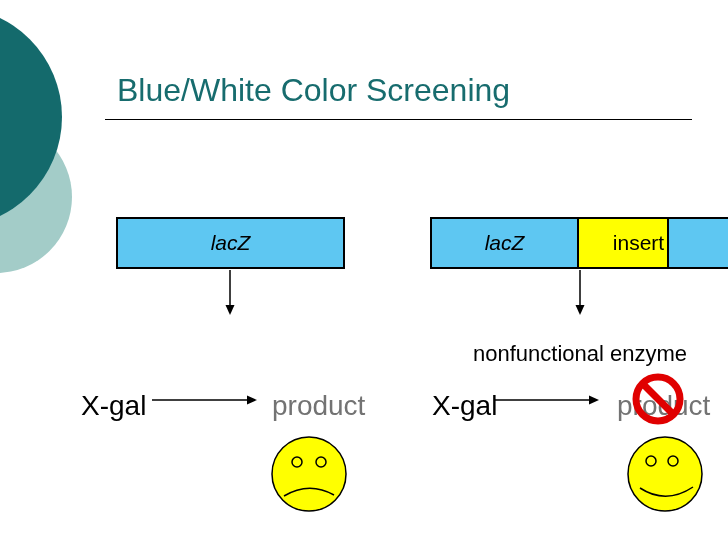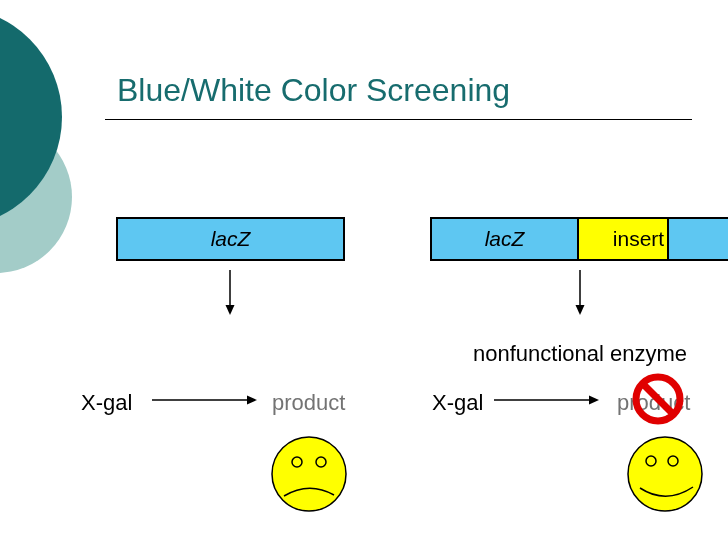--- a/index.html
+++ b/index.html
@@ -22,39 +22,39 @@
   .title{
     position:absolute;left:117px;top:72px;font-size:32px;color:#176c6e;
     white-space:nowrap;z-index:3;
   }
   .title-rule{
     position:absolute;left:105px;top:119px;width:587px;height:0;
     border-top:1px solid #000;z-index:3;
   }
   
   .bar{
-    position:absolute;top:217px;height:44px;border:2px solid #000;
+    position:absolute;top:217px;height:52px;border:2px solid #000;
     box-sizing:border-box;display:flex;align-items:center;z-index:3;
   }
   .bar-left{left:116px;width:229px;background:#5ec7f2;justify-content:center;}
   .bar-right{left:430px;width:302px;background:#5ec7f2;}
   .seg{height:100%;display:flex;align-items:center;justify-content:center;box-sizing:border-box;}
   .seg-gene{width:145px;background:#5ec7f2;}
   .seg-insert{width:92px;background:#ffff00;border-left:2px solid #000;border-right:2px solid #000;}
   .seg-tail{flex:1;background:#5ec7f2;}
   .gene-label{font-style:italic;font-size:21px;color:#000;}
   .insert-label{font-size:21px;color:#000;margin-left:31px;}
   
   .enzyme-label{
     position:absolute;top:341px;width:340px;text-align:center;
     font-size:22px;color:#000;z-index:3;white-space:nowrap;
   }
   .enzyme-left{left:60px;}
   .enzyme-right{left:410px;}
-  .body-text{position:absolute;top:390px;font-size:22px;color:#000;z-index:3;white-space:nowrap;}
+  .body-text{position:absolute;top:390px;font-size:28px;color:#000;z-index:3;white-space:nowrap;}
   .xgal-left{left:81px;}
   .xgal-right{left:432px;}
   .product{color:#737373;}
   .product-left{left:272px;}
   .product-right{left:617px;}
   .arrow{position:absolute;z-index:3;}
   .no-symbol{position:absolute;left:630px;top:371px;z-index:4;}
   .face{position:absolute;top:435px;z-index:3;}
   .face-left{left:270px;}
   .face-right{left:627px;}

